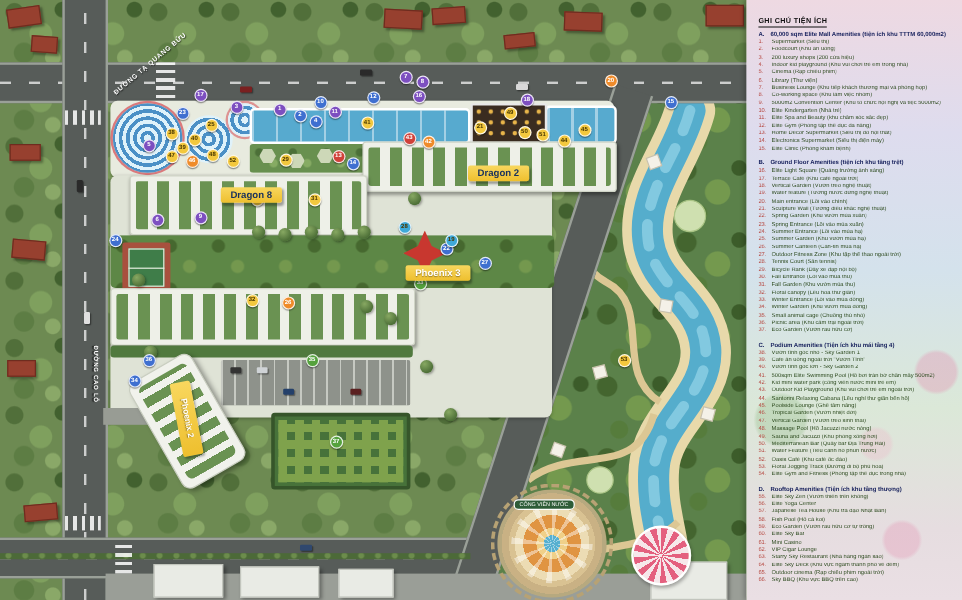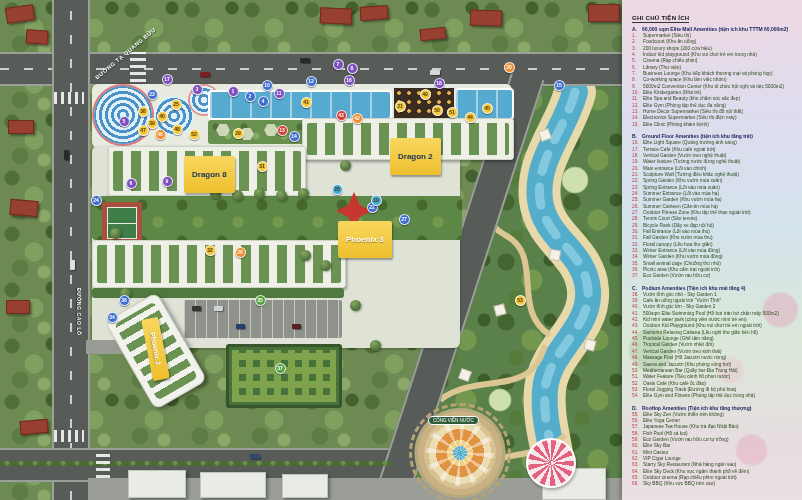--- a/index.html
+++ b/index.html
@@ -117,21 +117,21 @@
     background:radial-gradient(circle at 35% 30%,#87a862,#4e7038 70%);box-shadow:1px 1px 2px rgba(0,0,0,.35);}
   .car{position:absolute;border-radius:1px;box-shadow:1px 1px 1px rgba(0,0,0,.4);}
 
   
   .mk{position:absolute;width:9px;height:9px;margin:-4.5px 0 0 -4.5px;border-radius:50%;
     color:#fff;font-size:5px;font-weight:bold;line-height:9px;text-align:center;
     border:1px solid rgba(255,255,255,.85);box-shadow:0 1px 1px rgba(0,0,0,.4);}
 
   
   .blabel{position:absolute;background:linear-gradient(#f8d75e,#eebf2e);border-radius:2px;
-    padding:14px 8px;font-size:8px;font-weight:bold;color:#17305c;
+    padding:2px 8px;font-size:8px;font-weight:bold;color:#17305c;
     box-shadow:1px 2px 2px rgba(0,0,0,.35);white-space:nowrap;}
   .blabel.white{color:#fff;text-shadow:0 1px 1px rgba(0,0,0,.4);}
   #lbl-p2{left:147px;top:318px;width:15px;height:58px;padding:2px 1px;display:flex;align-items:center;
     justify-content:center;writing-mode:vertical-rl;transform:rotate(-11deg);font-size:7px;}
   .street{position:absolute;color:#fff;font-size:5.5px;font-weight:bold;letter-spacing:.6px;
     text-shadow:0 1px 1px rgba(0,0,0,.7);white-space:nowrap;}
   #st1{left:94px;top:76px;transform:rotate(-40deg);transform-origin:left top;}
   #st2{left:76px;top:288px;writing-mode:vertical-rl;font-size:5px;}
   #pbanner{position:absolute;left:428px;top:416px;background:#2e5c38;color:#fff;font-size:4.5px;
     padding:1px 4px;border-radius:4px;border:1px solid #fff;white-space:nowrap;}

